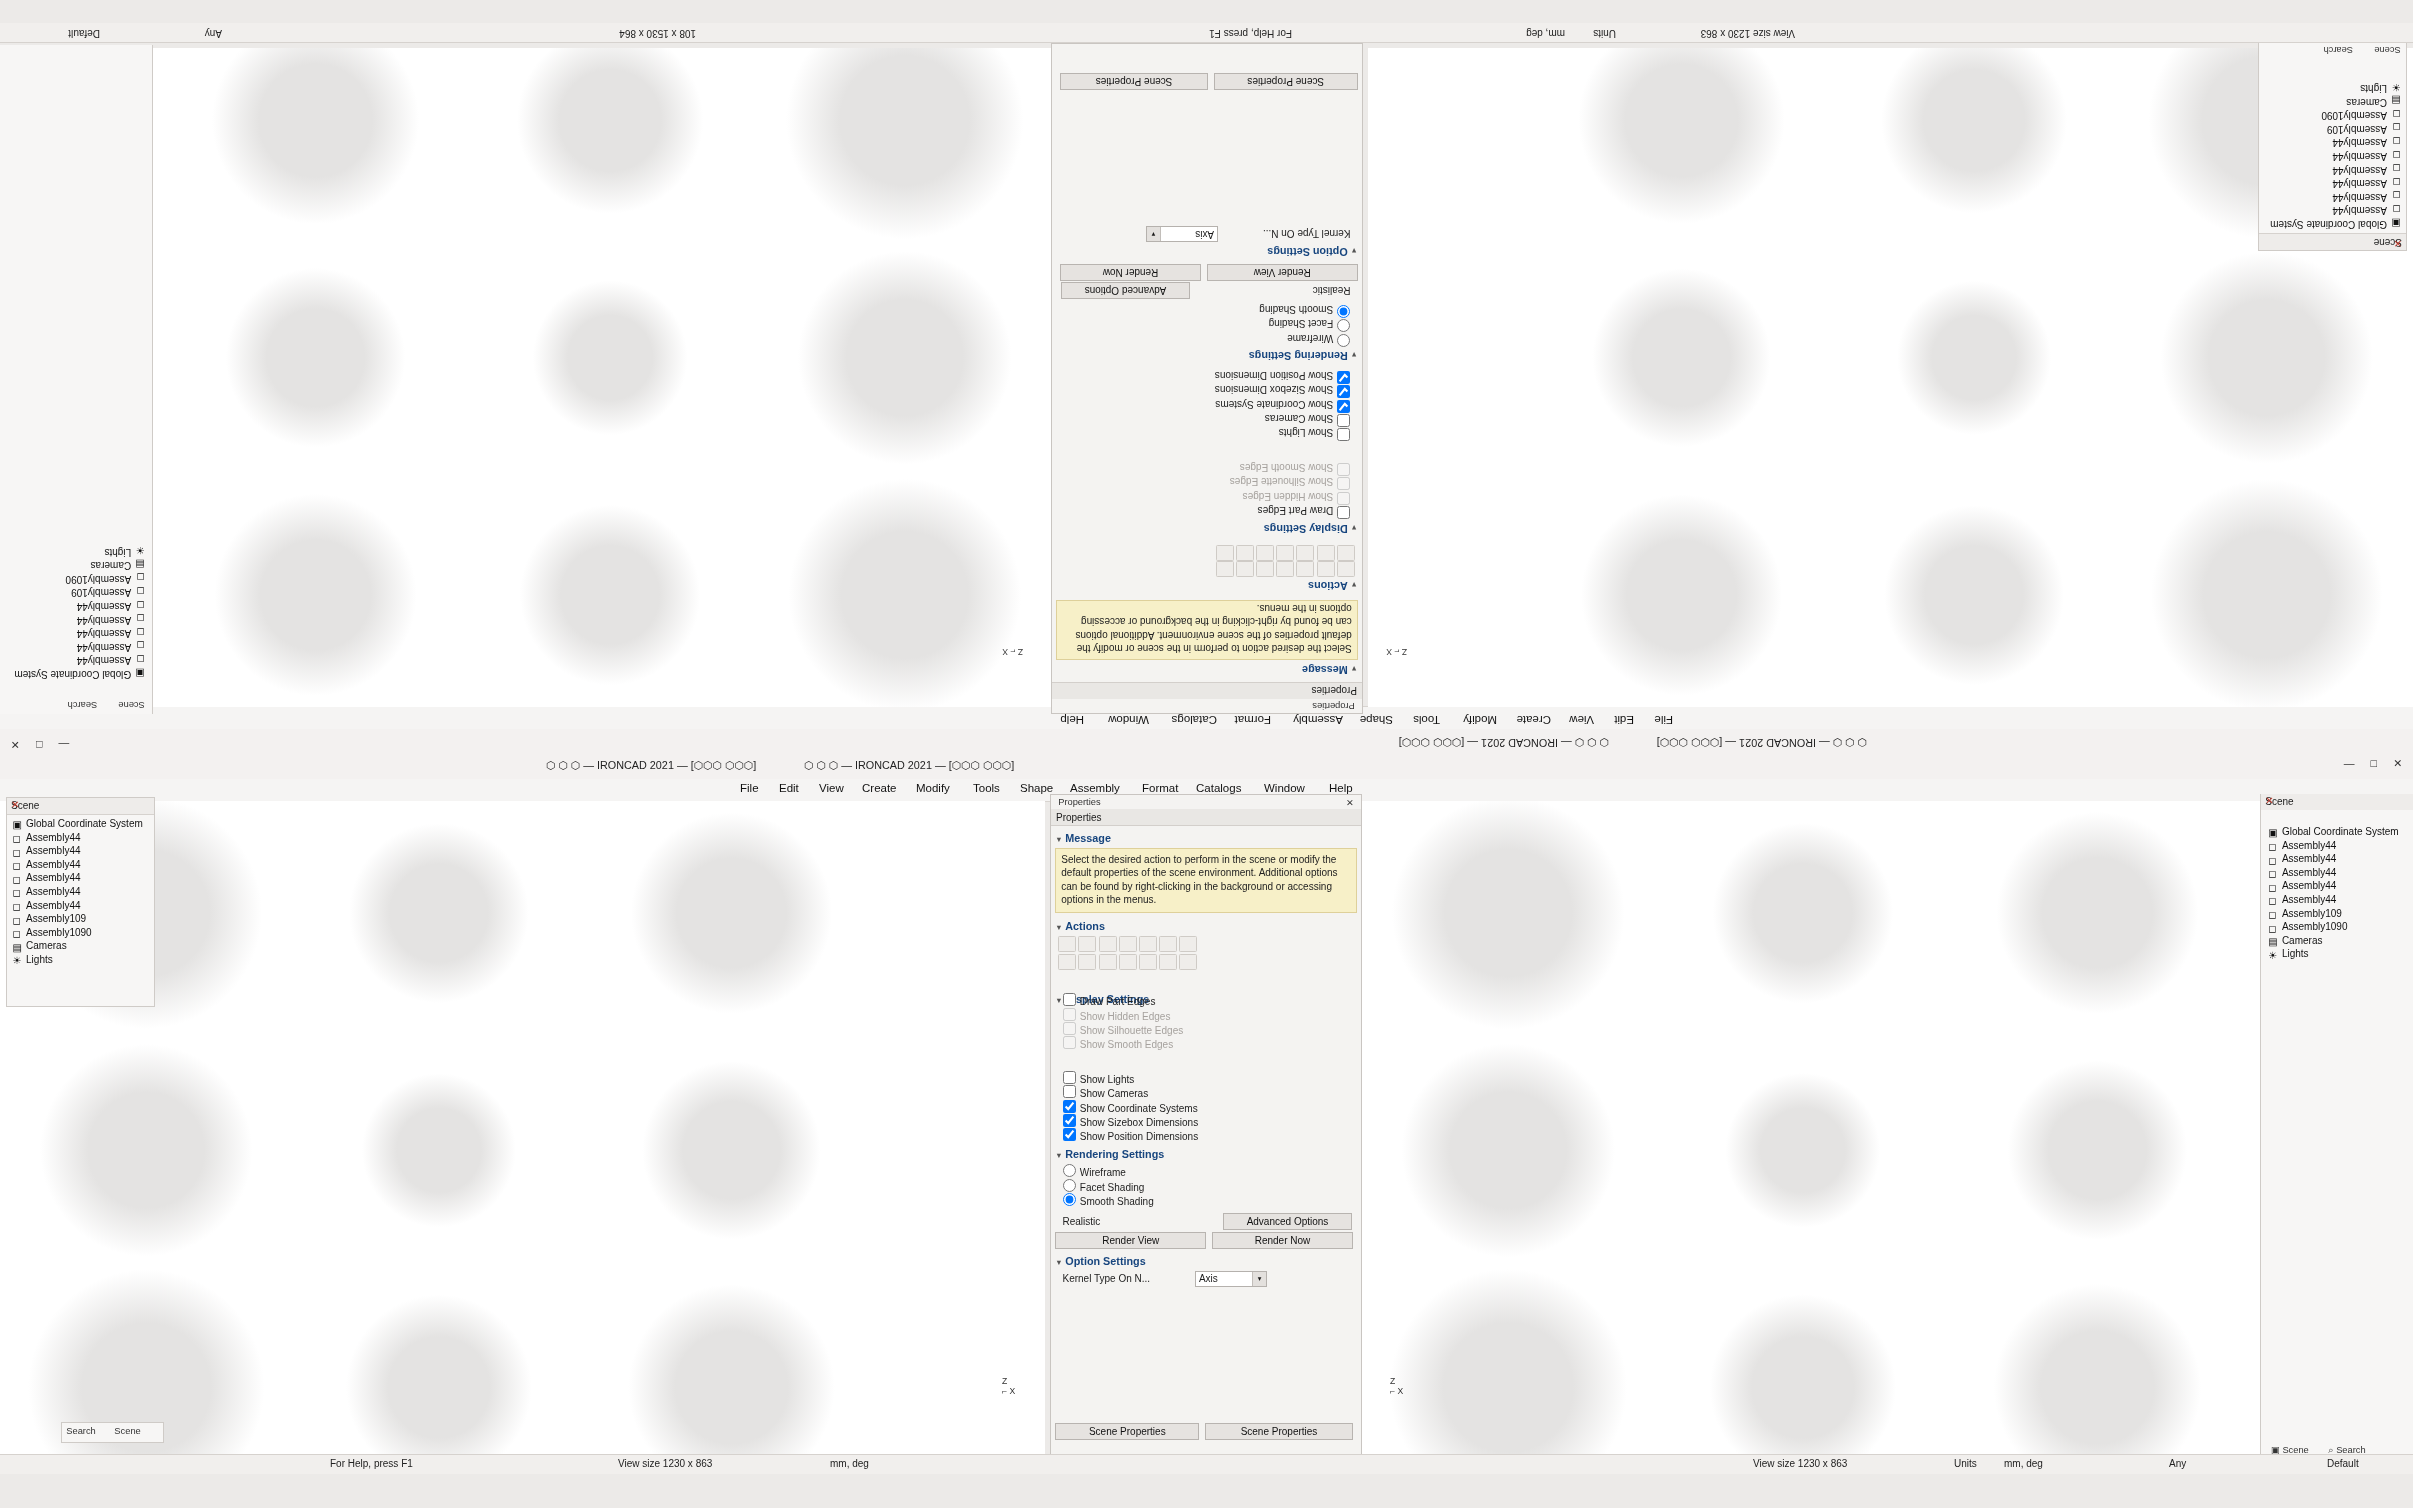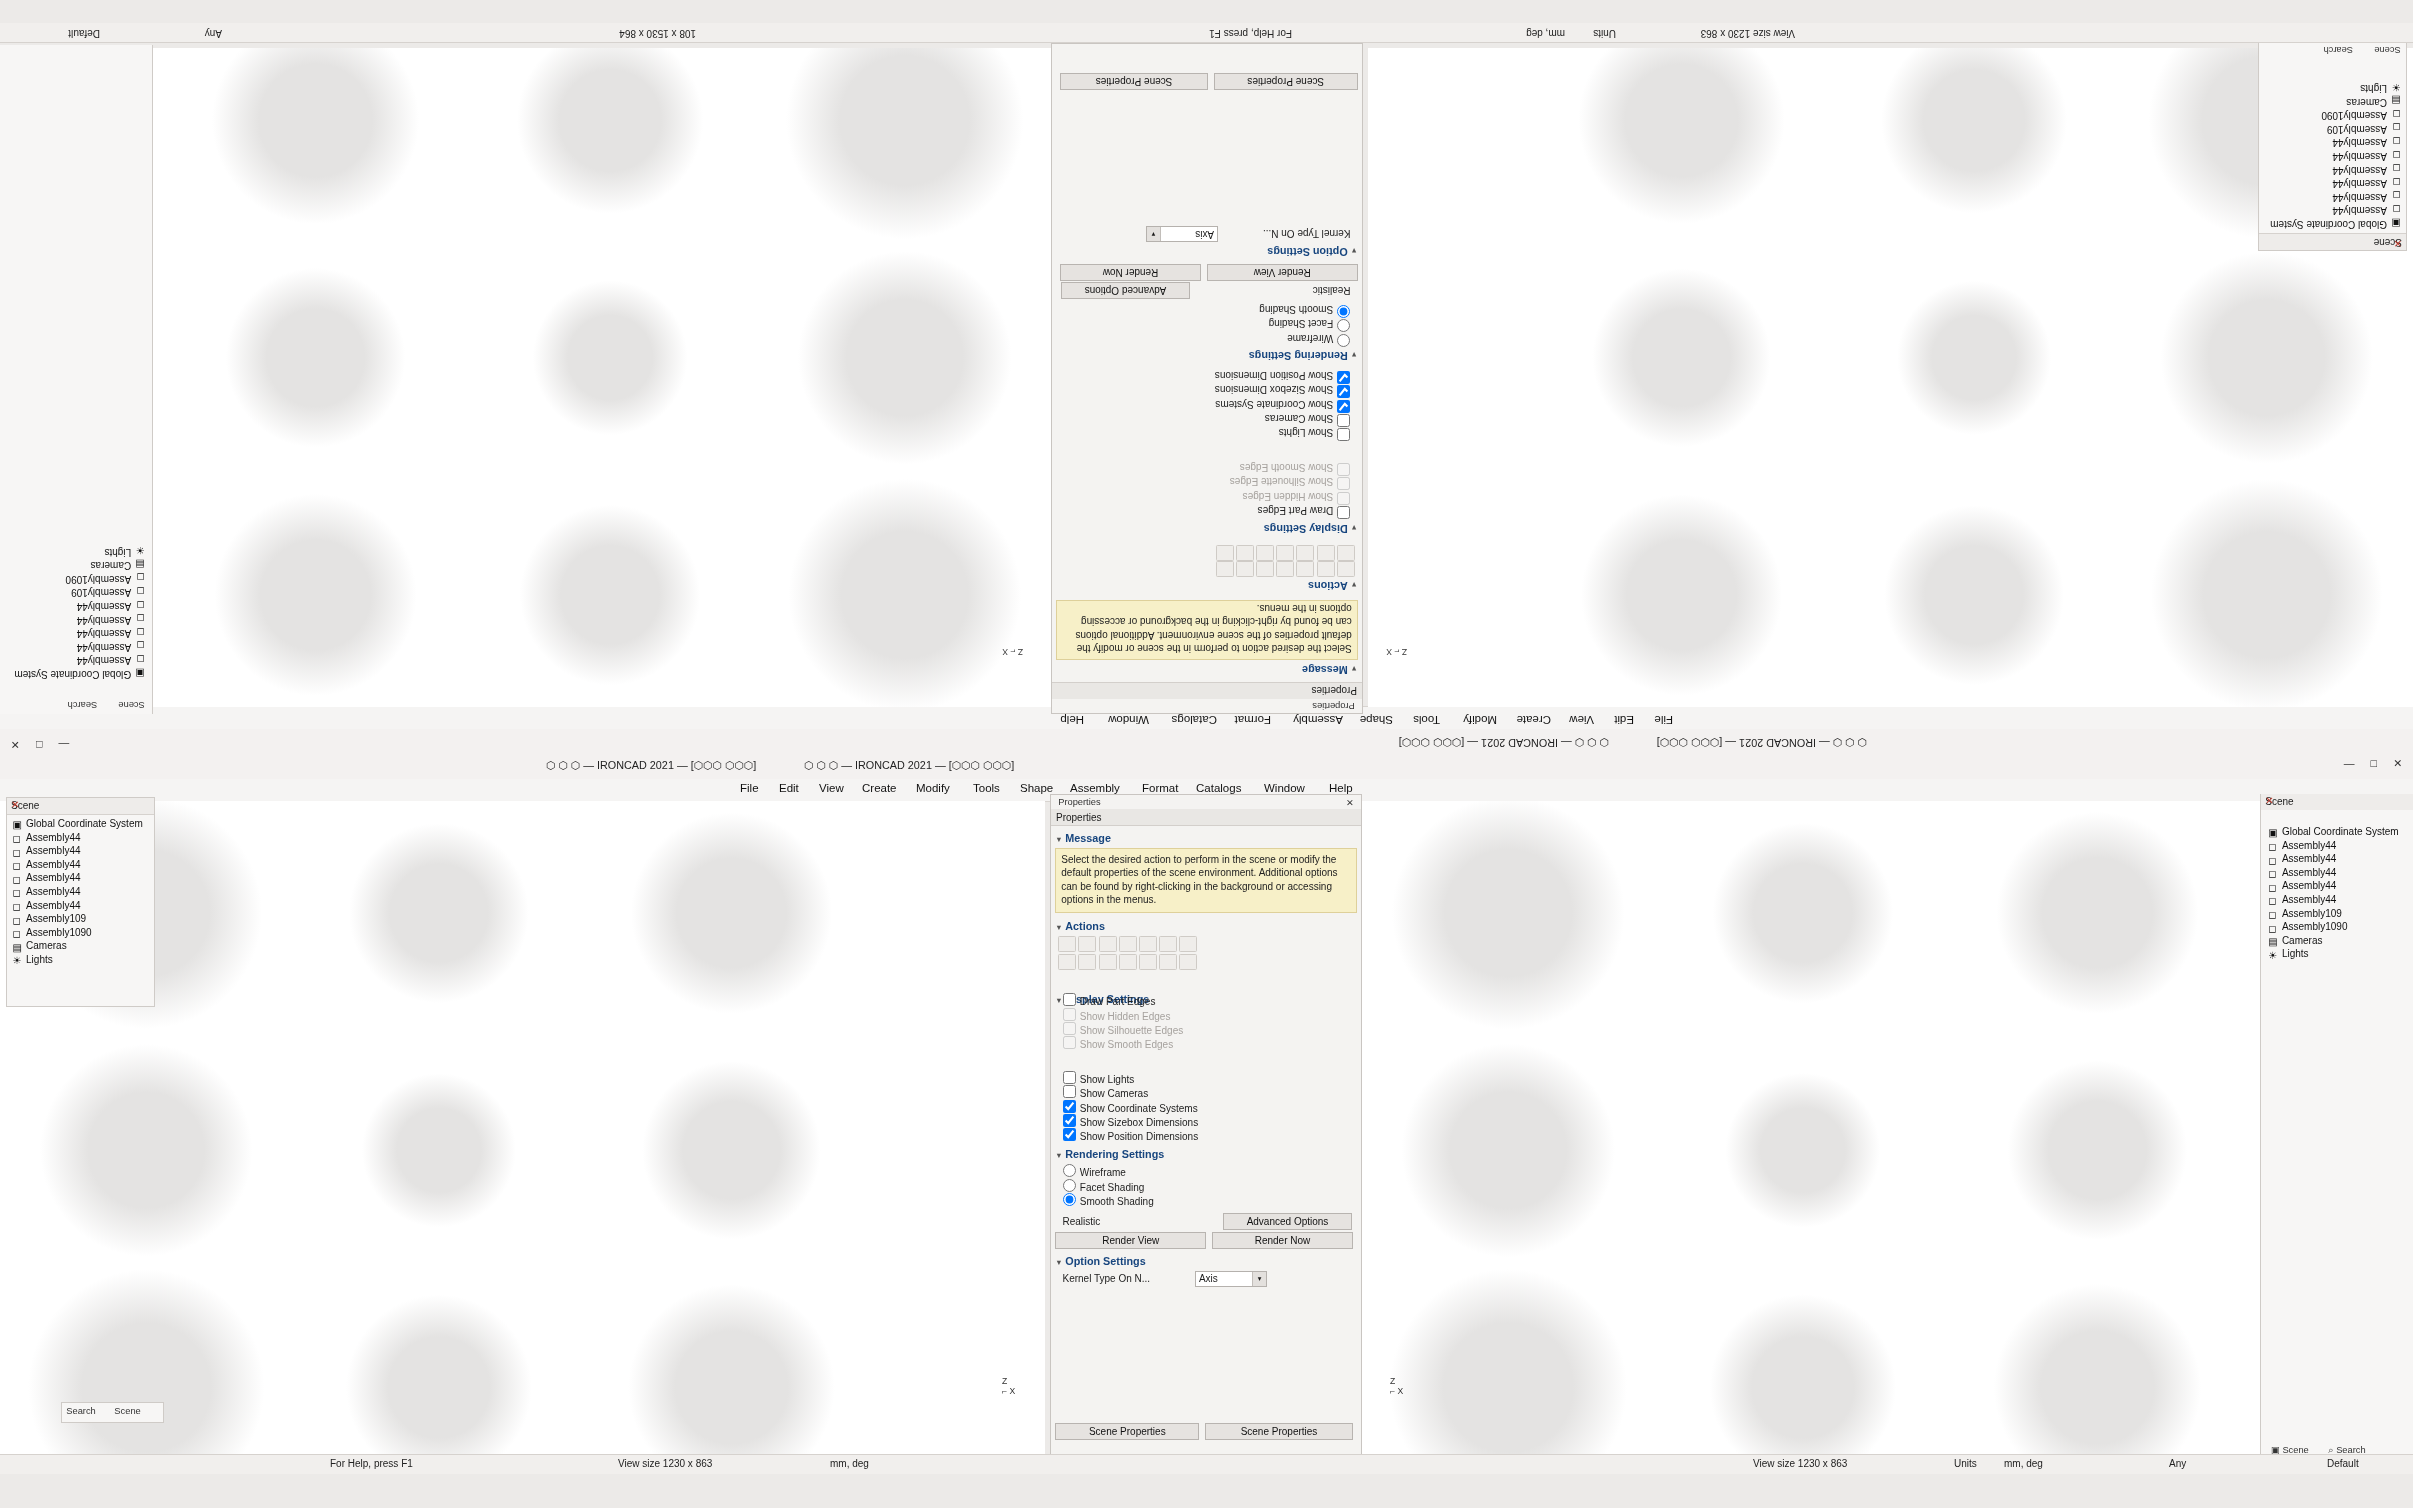--- a/index.html
+++ b/index.html
@@ -334,21 +334,21 @@
           <div class="tnode"><span class="ic">◻</span><span>Assembly44</span></div>
           <div class="tnode"><span class="ic">◻</span><span>Assembly44</span></div>
           <div class="tnode"><span class="ic">◻</span><span>Assembly44</span></div>
           <div class="tnode"><span class="ic">◻</span><span>Assembly109</span></div>
           <div class="tnode"><span class="ic">◻</span><span>Assembly1090</span></div>
           <div class="tnode"><span class="ic">▤</span><span>Cameras</span></div>
           <div class="tnode"><span class="ic">☀</span><span>Lights</span></div>
         </div>
       </div>
 
-      <div class="panel" style="left:61px;top:648px;width:101px;height:18.7px">
+      <div class="panel" style="left:61px;top:668px;width:101px;height:18.7px">
         <div class="searchbar" style="left:4.3px;top:2.9px">
           <span>Search</span>
           <span style="margin-left:16px">Scene</span>
         </div>
       </div>
 
       <div class="rpanel" style="top:40px;height:669px">
         <div class="panel-hd" style="border:0">
           <span>Scene</span>
           <span class="x">✕</span>

